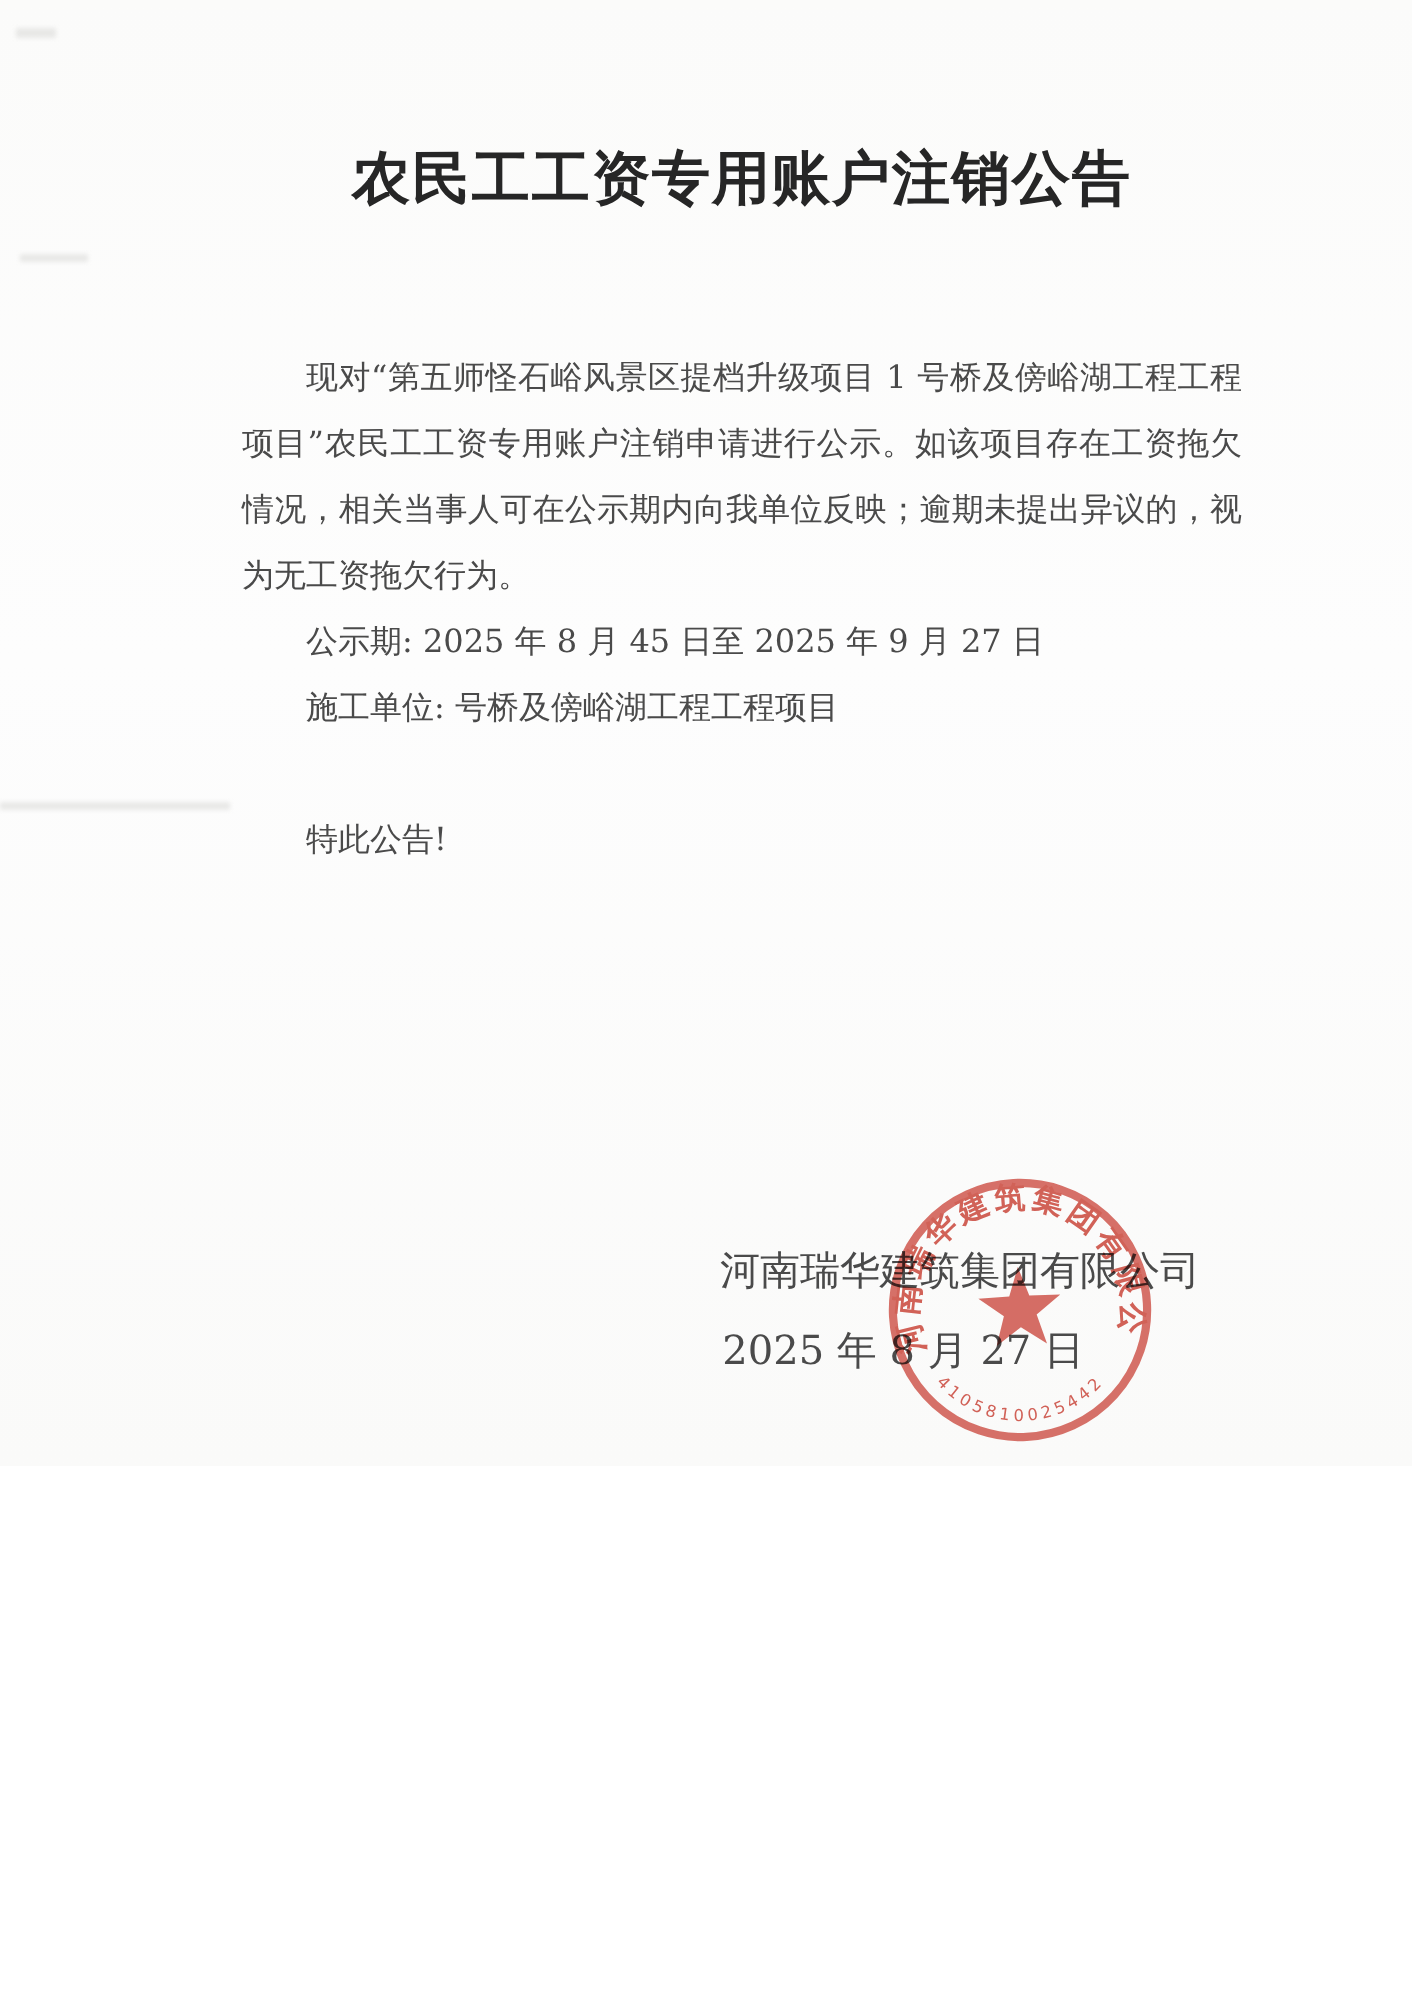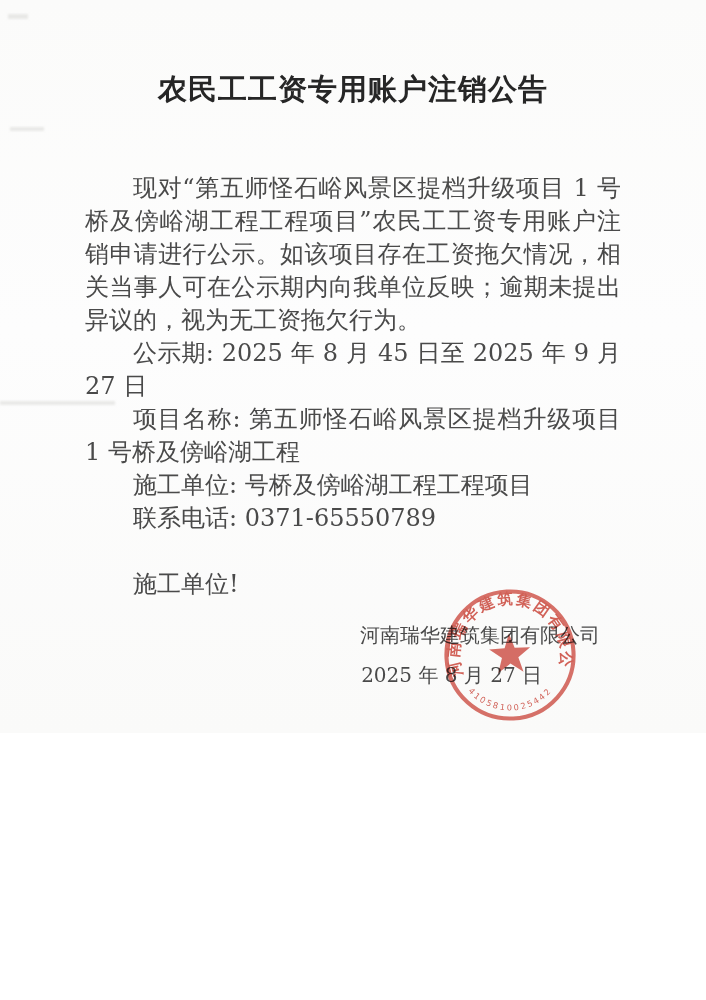--- a/index.html
+++ b/index.html
@@ -8,34 +8,35 @@
     font-family: "DejaVu Serif", "Liberation Serif", serif;
     background: #ffffff;
   }
   .page {
     position: relative;
     width: 706px;
     height: 733px;
     overflow: hidden;
     background: linear-gradient(180deg, #fbfbfa 0%, #fdfdfd 45%, #fafaf9 100%);
     color: #474747;
+    padding-left: 36px;
   }
   .doc-title {
     margin-top: 70px;
     text-align: center;
     font-family: "DejaVu Sans", "Liberation Sans", sans-serif;
     font-weight: bold;
     font-size: 29px;
     letter-spacing: 1px;
     color: #262626;
   }
   .doc-body {
     margin-top: 62px;
     padding: 0 85px;
-    font-size: 24px;
+    font-size: 16px;
     line-height: 33px;
     text-align: justify;
     color: #4a4a4a;
   }
   .doc-body p { text-indent: 2em; }
   .closing { margin-top: 33px; }
   .sig {
     position: absolute;
     top: 618px;
     left: 0;
@@ -98,24 +99,22 @@
   <div class="smudge" style="left:261px; top:760px; width:22px; height:9px;"></div>
   <div class="smudge" style="left:312px; top:918px; width:42px; height:24px; opacity:0.5;"></div>
   <div class="smudge-line" style="left:90px; top:987px; width:290px; height:3px;"></div>
   <div class="smudge-line" style="left:8px; top:14px; width:20px; height:5px;"></div>
 
   <h1 class="doc-title">农民工工资专用账户注销公告</h1>
 
   <div class="doc-body">
     <p>现对“第五师怪石峪风景区提档升级项目 1 号桥及傍峪湖工程工程项目”农民工工资专用账户注销申请进行公示。如该项目存在工资拖欠情况，相关当事人可在公示期内向我单位反映；逾期未提出异议的，视为无工资拖欠行为。</p>
     <p>公示期: 2025 年 8 月 45 日至 2025 年 9 月 27 日</p>
-    <p>项目名称: 第五师怪石峪风景区提档升级项目 1 号桥及傍峪湖工程</p>
     <p>施工单位: 号桥及傍峪湖工程工程项目</p>
-    <p>联系电话: 0371-65550789</p>
-    <p class="closing">施工单位!</p>
+    <p class="closing">特此公告!</p>
   </div>
 
   <div class="sig">
     <div class="sig-company">河南瑞华建筑集团有限公司</div>
     <div class="sig-date">2025 年 8 月 27 日</div>
   </div>
 
   <svg class="seal" viewBox="0 0 160 160" xmlns="http://www.w3.org/2000/svg" xmlns:xlink="http://www.w3.org/1999/xlink">
     <circle cx="80" cy="80" r="62" fill="none" stroke="#cf4b40" stroke-width="4" stroke-opacity="0.9"></circle>
     <path id="sealTopArc" d="M 33 97.1 A 50 50 0 1 1 127 97.1" fill="none"></path>

